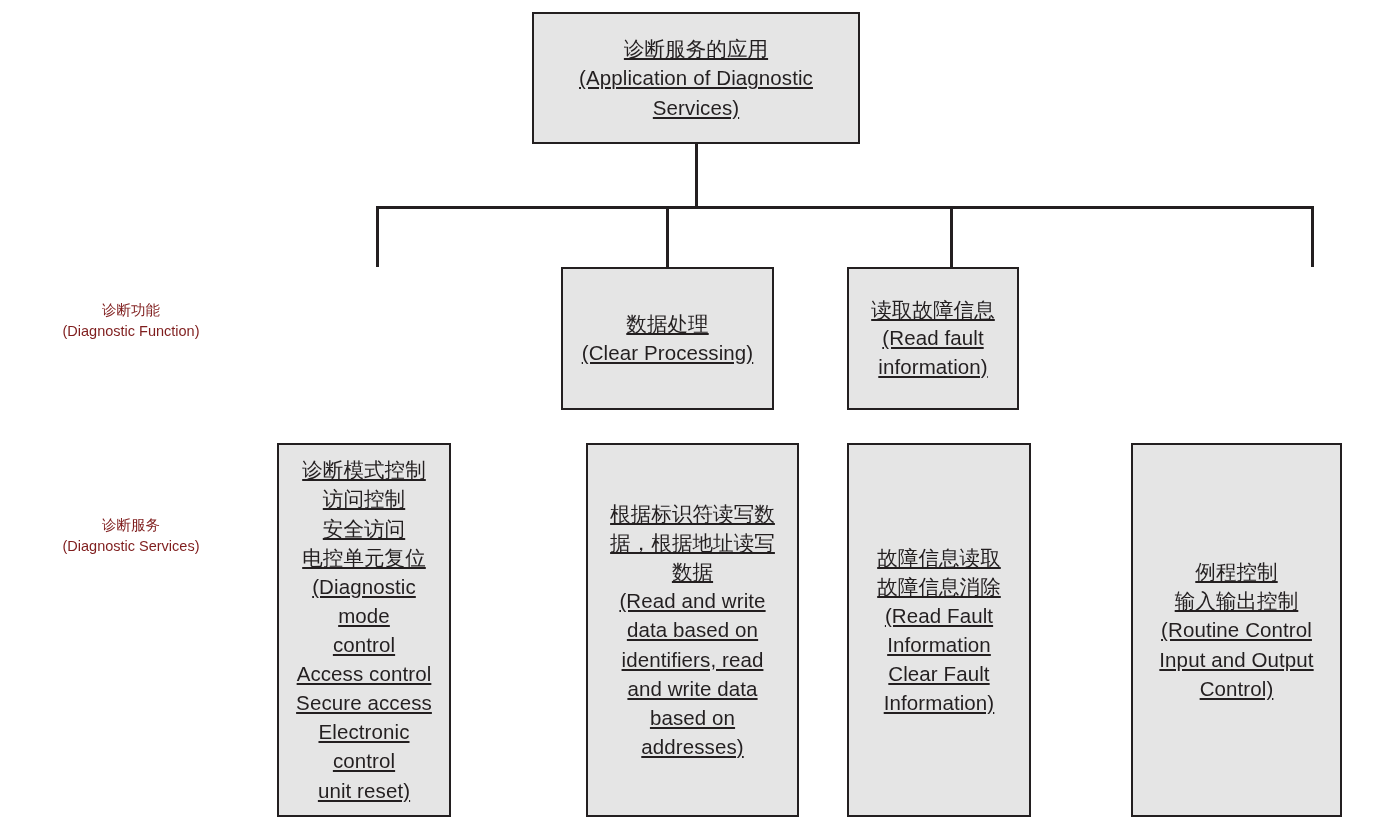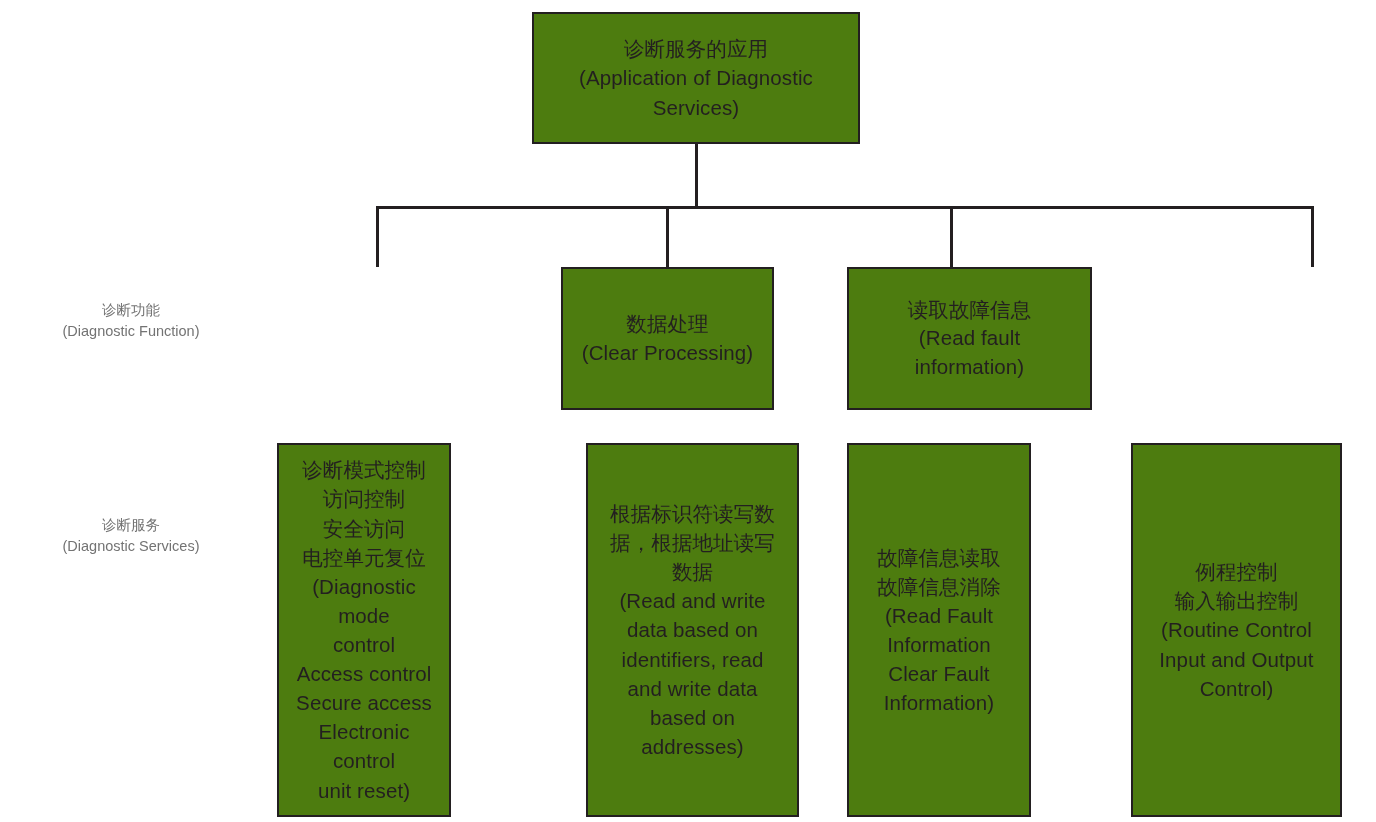--- a/index.html
+++ b/index.html
@@ -18,26 +18,27 @@
     height: 822px;
     background: #ffffff;
     overflow: hidden;
   }
 
   
   .node {
     position: absolute;
     box-sizing: border-box;
     border: 2.5px solid #231f20;
-    background: #4d7c0f;
+    background: #e5e5e5;
     display: flex;
     align-items: center;
     justify-content: center;
     text-align: center;
     padding: 4px 8px;
+    text-decoration: underline;
   }
   .node .txt {
     display: block;
     width: 100%;
     white-space: pre-line;
     line-height: 1.32;
     font-size: 20.5px;
     color: #231f20;
     letter-spacing: 0.1px;
   }
@@ -53,30 +54,30 @@
 
   
   .row-label {
     position: absolute;
     width: 262px;
     left: 0px;
     text-align: center;
     font-size: 14.5px;
     line-height: 1.45;
     white-space: pre-line;
-    color: #737373;
+    color: #7f1d1d;
   }
   #row-label-function { top: 279px; }
   #row-label-services { top: 494px; }
 
   
   .fn-node { top: 267px; height: 143px; }
   #fn-node-0 { left: 277px; width: 212px; }
   #fn-node-1 { left: 561px; width: 213px; }
-  #fn-node-2 { left: 847px; width: 245px; }
+  #fn-node-2 { left: 847px; width: 172px; }
   #fn-node-3 { left: 1131px; width: 211px; }
   .fn-node .txt { line-height: 1.38; }
 
   
   .sv-node { top: 443px; height: 374px; }
   #sv-node-0 { left: 277px; width: 174px; }
   #sv-node-1 { left: 586px; width: 213px; }
   #sv-node-2 { left: 847px; width: 184px; }
   #sv-node-3 { left: 1131px; width: 211px; }
   .sv-node .txt { line-height: 1.42; }

